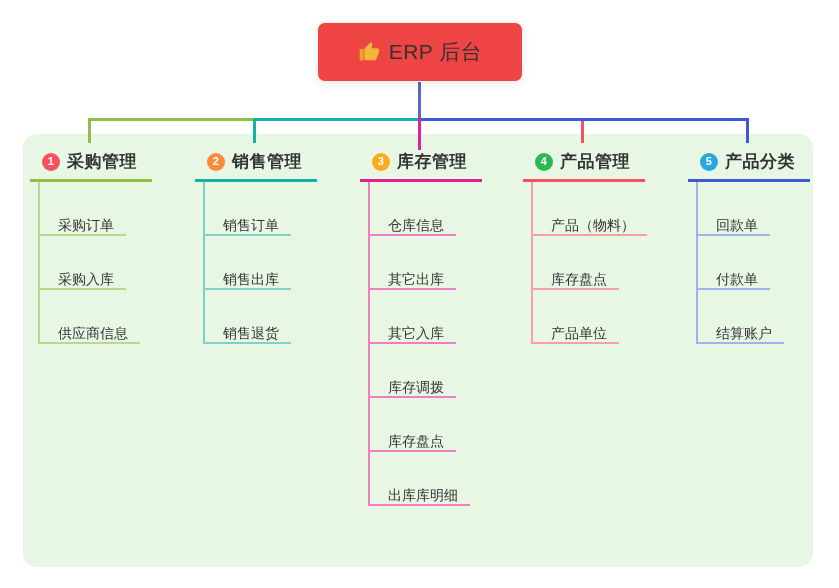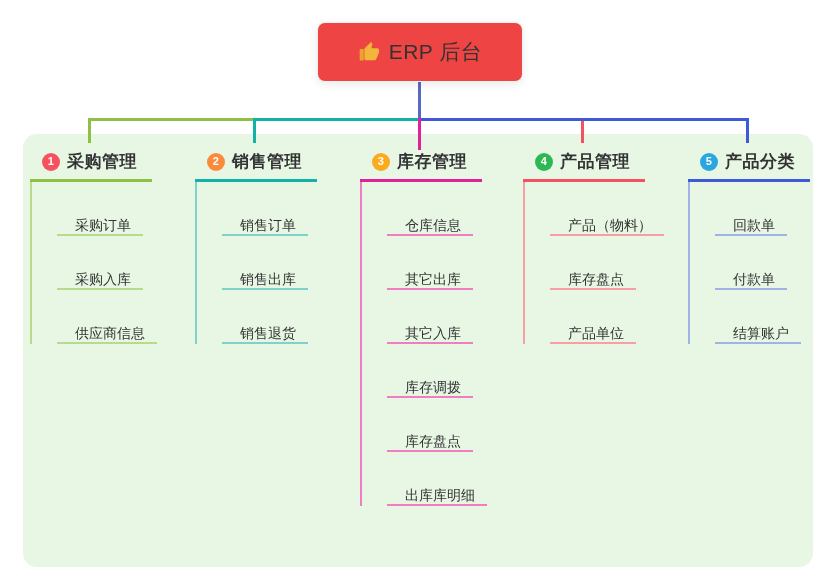--- a/index.html
+++ b/index.html
@@ -30,21 +30,21 @@
     padding:0 0 6px 12px;
     font-size:17px;font-weight:600;color:#333;letter-spacing:0.5px;
     white-space:nowrap;
   }
   .badge{
     width:18px;height:18px;min-width:18px;border-radius:50%;
     color:#fff;font-size:11px;font-weight:700;
     display:flex;align-items:center;justify-content:center;
     line-height:1;
   }
-  .items{padding-left:25px;}
+  .items{margin-left:8px;}
   .item{
     width:max-content;
     padding:35px 12px 0 18px;
     font-size:14px;line-height:17px;color:#333;
     white-space:nowrap;
   }
 </style>
 </head>
 <body>
 

